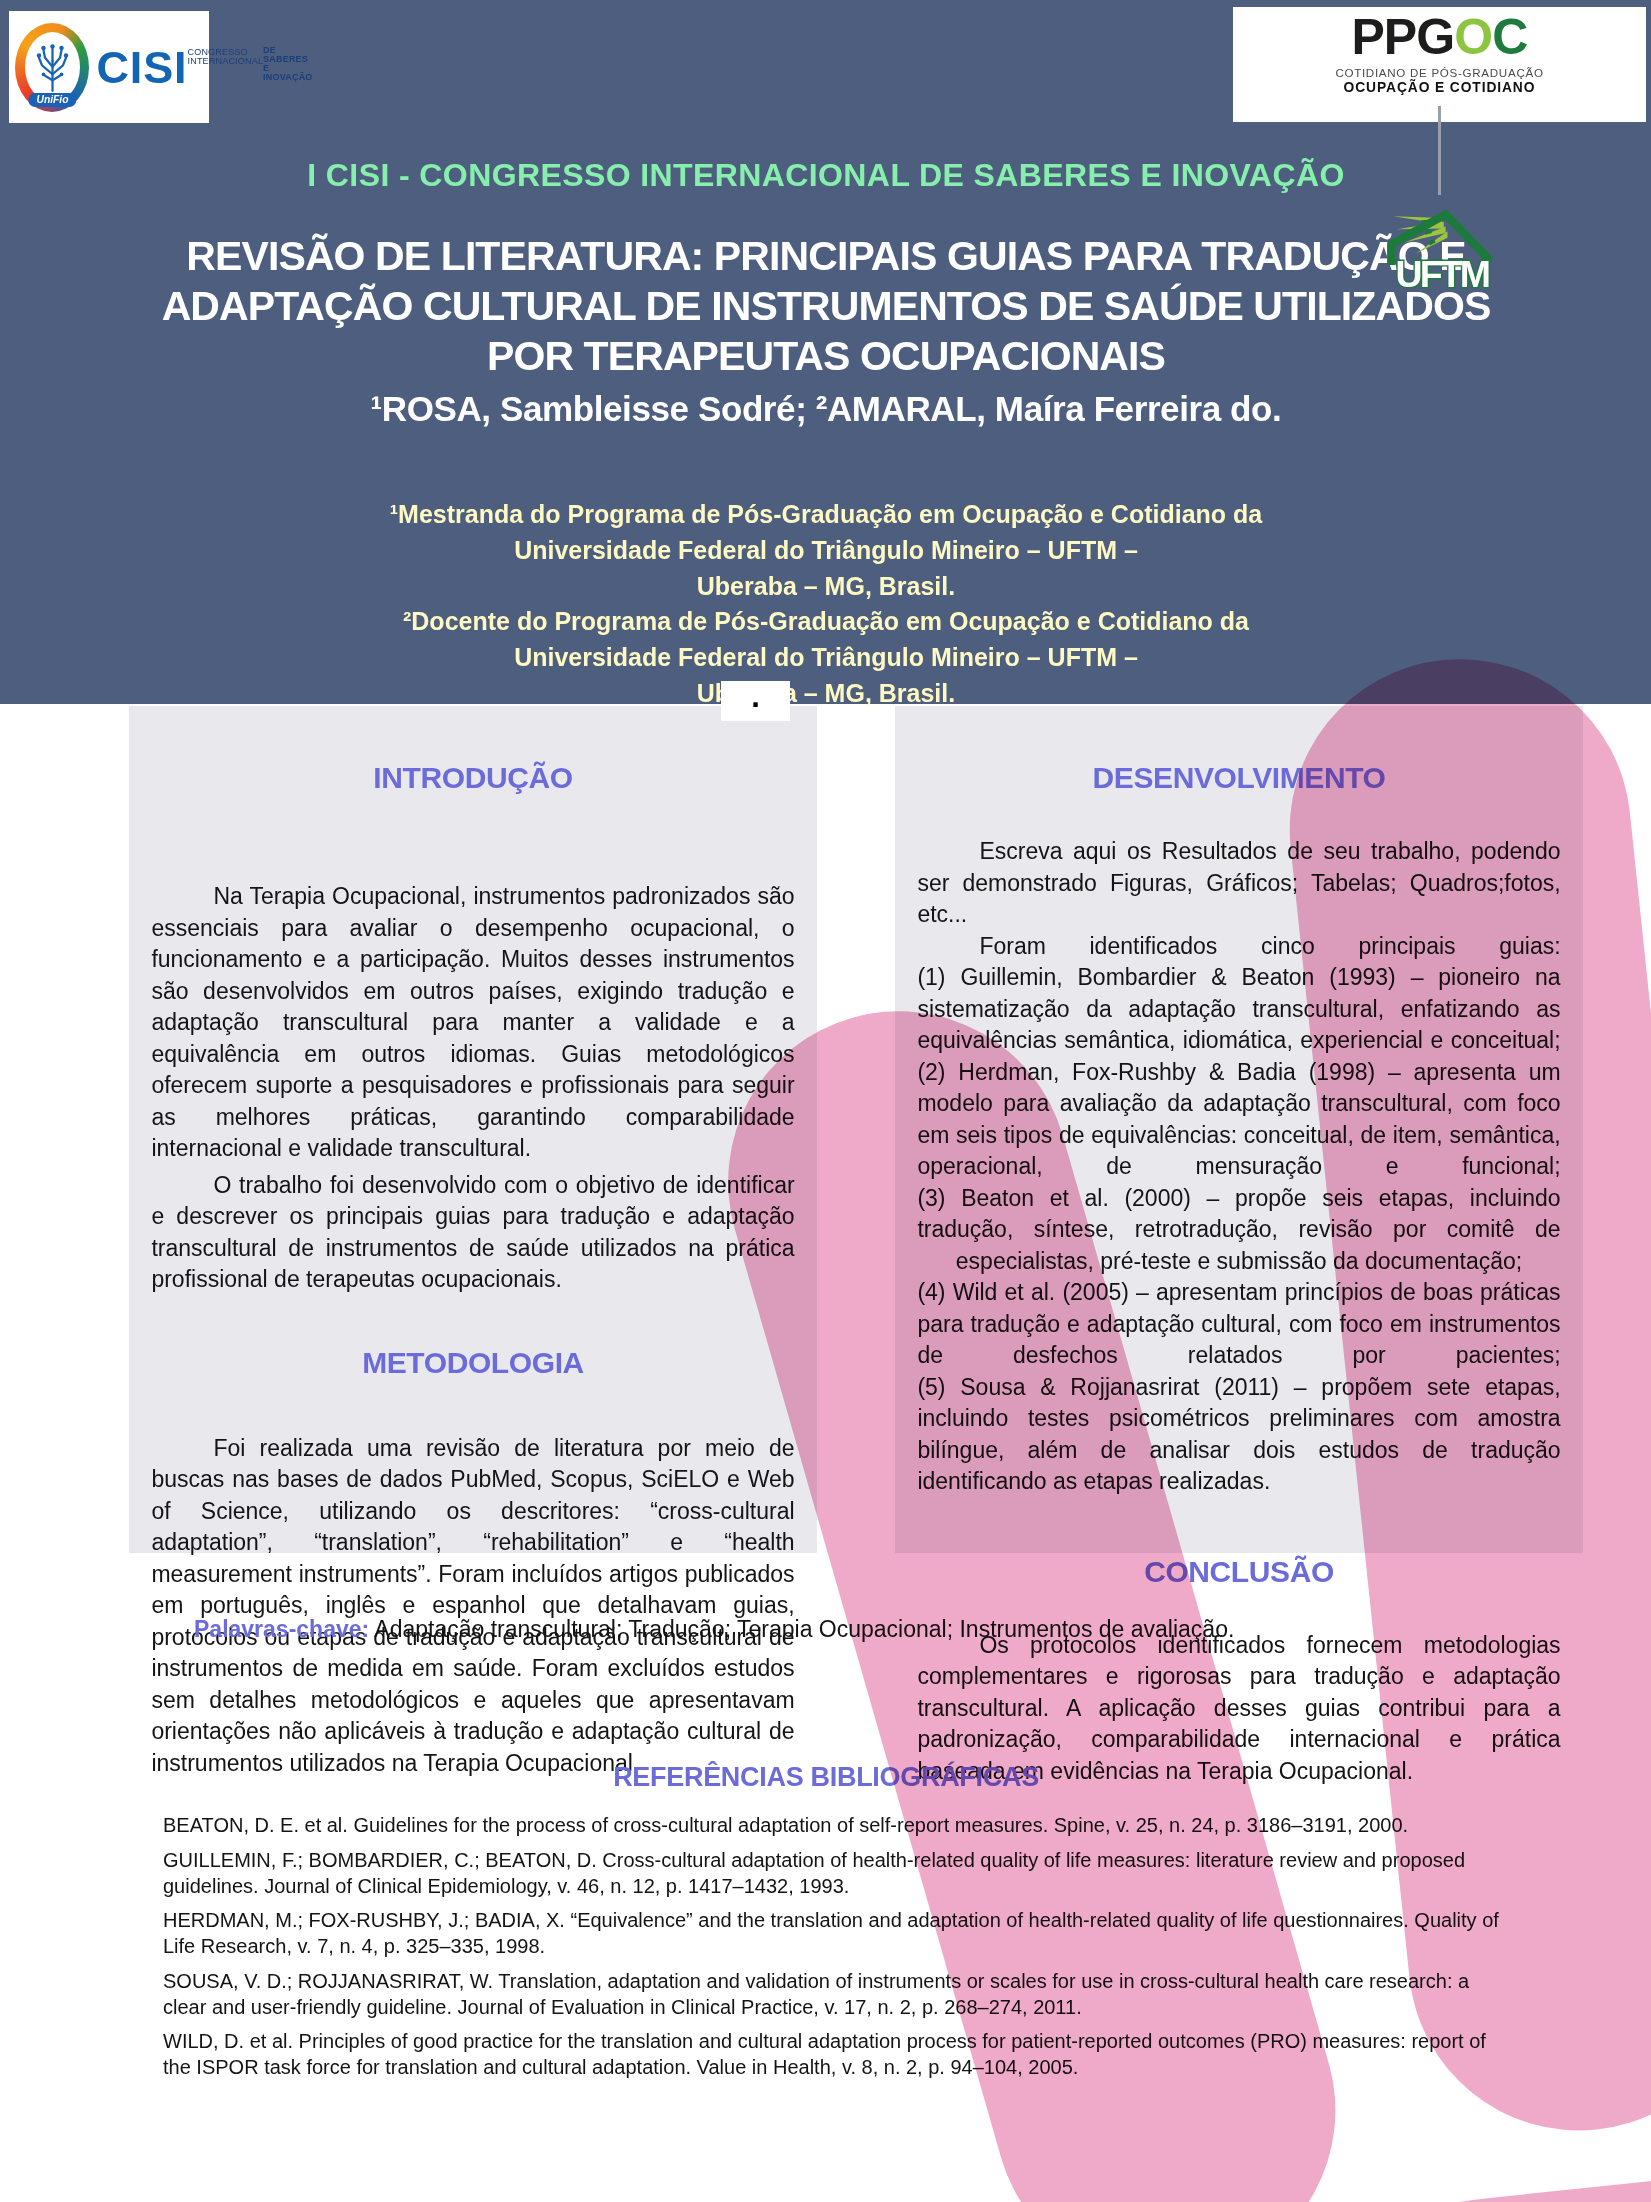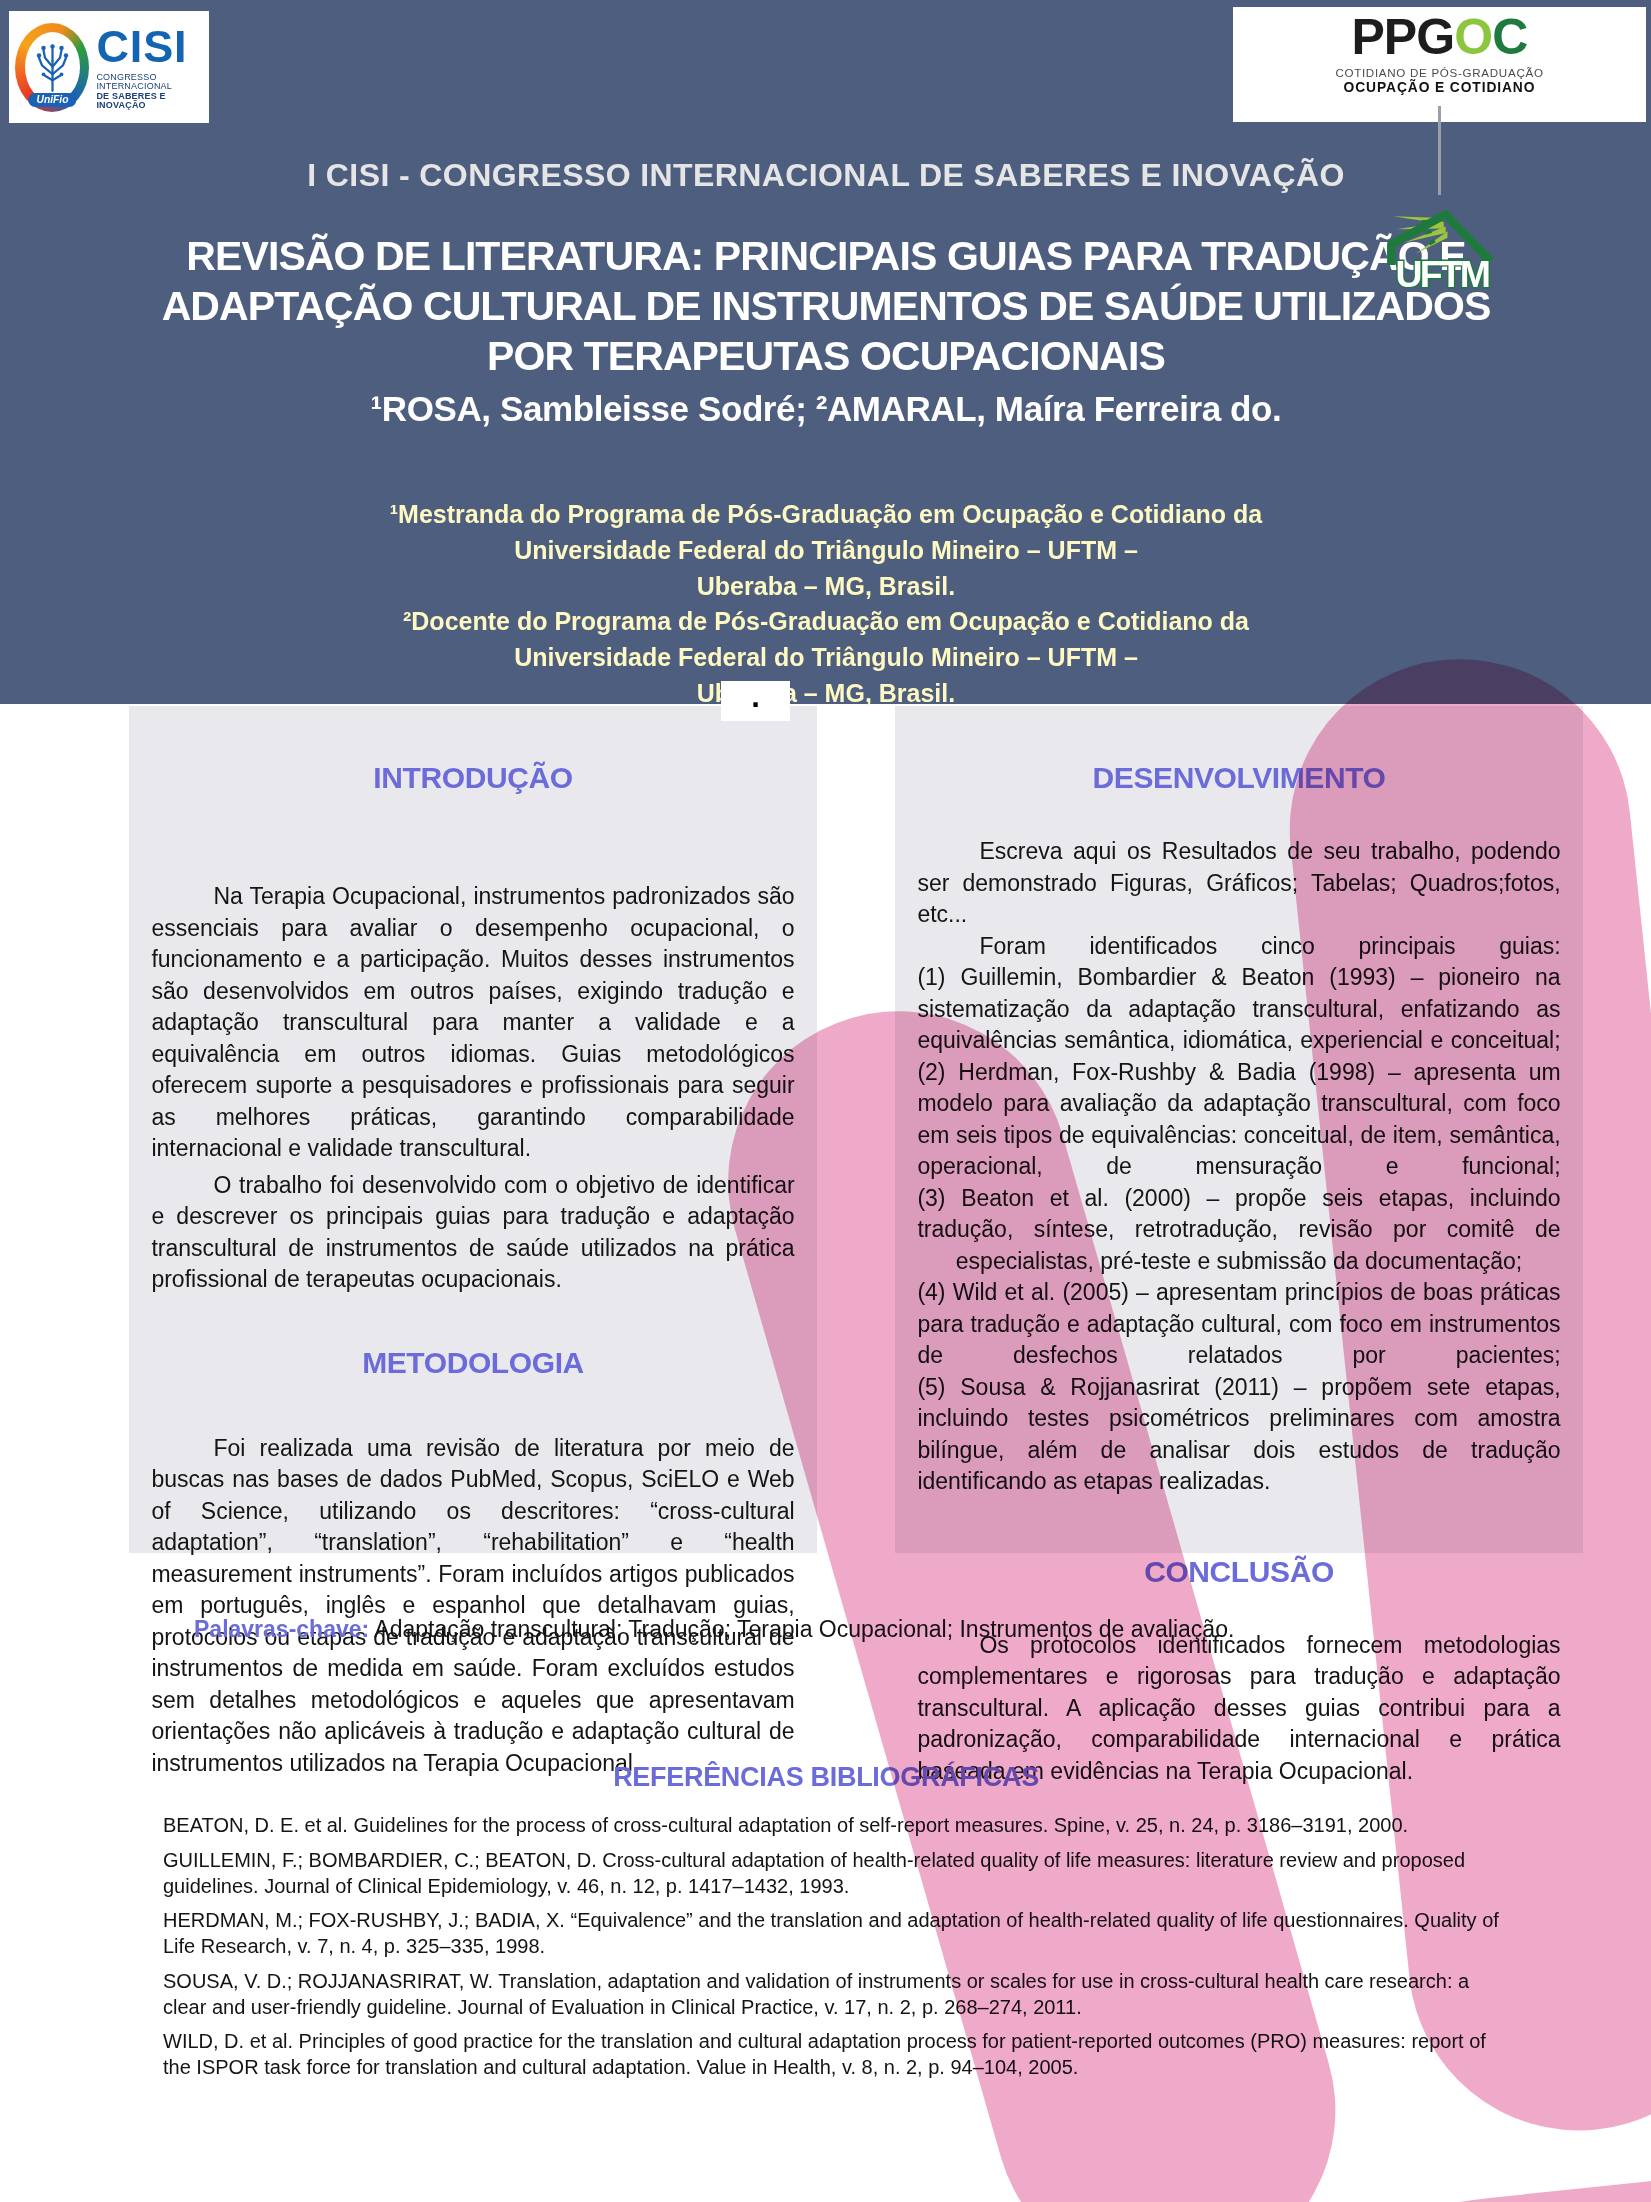--- a/index.html
+++ b/index.html
@@ -5,38 +5,38 @@
   html,body{margin:0;padding:0;}
   body{
     width:1652px;height:2203px;position:relative;overflow:hidden;
     background:#ffffff;font-family:"Liberation Sans",sans-serif;isolation:isolate;
   }
   .poster{position:absolute;inset:0;}
 
   
   .header{position:absolute;left:0;top:0;width:1652px;height:704px;background:#4e5e7e;z-index:1;}
   .congress-line{position:absolute;left:0;top:157px;width:100%;text-align:center;
-    color:#e5e5e5;font-size:32px;font-weight:bold;letter-spacing:0.4px;}
+    color:#86efac;font-size:32px;font-weight:bold;letter-spacing:0.4px;}
   .main-title{position:absolute;left:0;top:231px;width:100%;text-align:center;color:#fff;
     font-size:41px;font-weight:bold;line-height:1.22;letter-spacing:-0.9px;white-space:pre-line;}
   .authors{position:absolute;left:0;top:389px;width:100%;text-align:center;color:#fff;
     font-size:35px;font-weight:bold;letter-spacing:-0.4px;}
   .affiliations{position:absolute;left:0;top:497px;width:100%;text-align:center;color:#fef9c3;
     font-size:25px;font-weight:bold;line-height:1.43;white-space:pre-line;}
 
   
   .cisi-box{position:absolute;left:8.6px;top:11.2px;width:200px;height:112px;background:#fff;
     display:flex;align-items:center;gap:6.9px;padding:3.4px 6.9px;box-sizing:border-box;z-index:2;}
   .cisi-emblem{width:74px;height:89px;border-radius:50%;position:relative;flex:none;
     background:conic-gradient(from 215deg,#e8332a,#f5a21b 95deg,#f08a1d 160deg,#2e9c3f 200deg,#1a62b5 290deg,#e8332a 360deg);}
   .cisi-emblem-inner{position:absolute;left:9.5px;top:9.5px;right:9.5px;bottom:9.5px;background:#fff;border-radius:50%;
     display:flex;align-items:center;justify-content:center;overflow:hidden;}
   .unifio-pill{position:absolute;left:50%;bottom:5.2px;transform:translateX(-50%);background:#1a62b5;color:#fff;
     font-size:10.3px;font-weight:bold;font-style:italic;padding:1.7px 7.7px;border-radius:8.6px;line-height:1;}
-  .cisi-text{display:flex;flex-direction:column;line-height:1;}
+  .cisi-text{display:flex;flex-direction:row;line-height:1;}
   .cisi-acronym{font-size:45px;font-weight:800;color:#1464b4;letter-spacing:0.9px;}
   .cisi-sub1{font-size:9px;color:#1b3f7a;margin-top:3.4px;letter-spacing:0.2px;}
   .cisi-sub2{font-size:9px;color:#1b3f7a;font-weight:bold;margin-top:1.7px;letter-spacing:0.2px;}
 
   .ppgoc-box{position:absolute;left:1233px;top:6.9px;width:413px;height:115px;background:#fff;
     display:flex;align-items:center;gap:10.3px;padding:6.9px 8.6px;box-sizing:border-box;z-index:2;flex-direction:column;}
   .ppgoc-left{text-align:center;flex:1;}
   .ppg-line{font-size:50px;line-height:.95;font-weight:600;color:#1d1d1b;letter-spacing:-0.9px;}
   .oc-o{color:#8cc63e;font-weight:800;}
   .oc-c{color:#1f7a3f;font-weight:800;}

